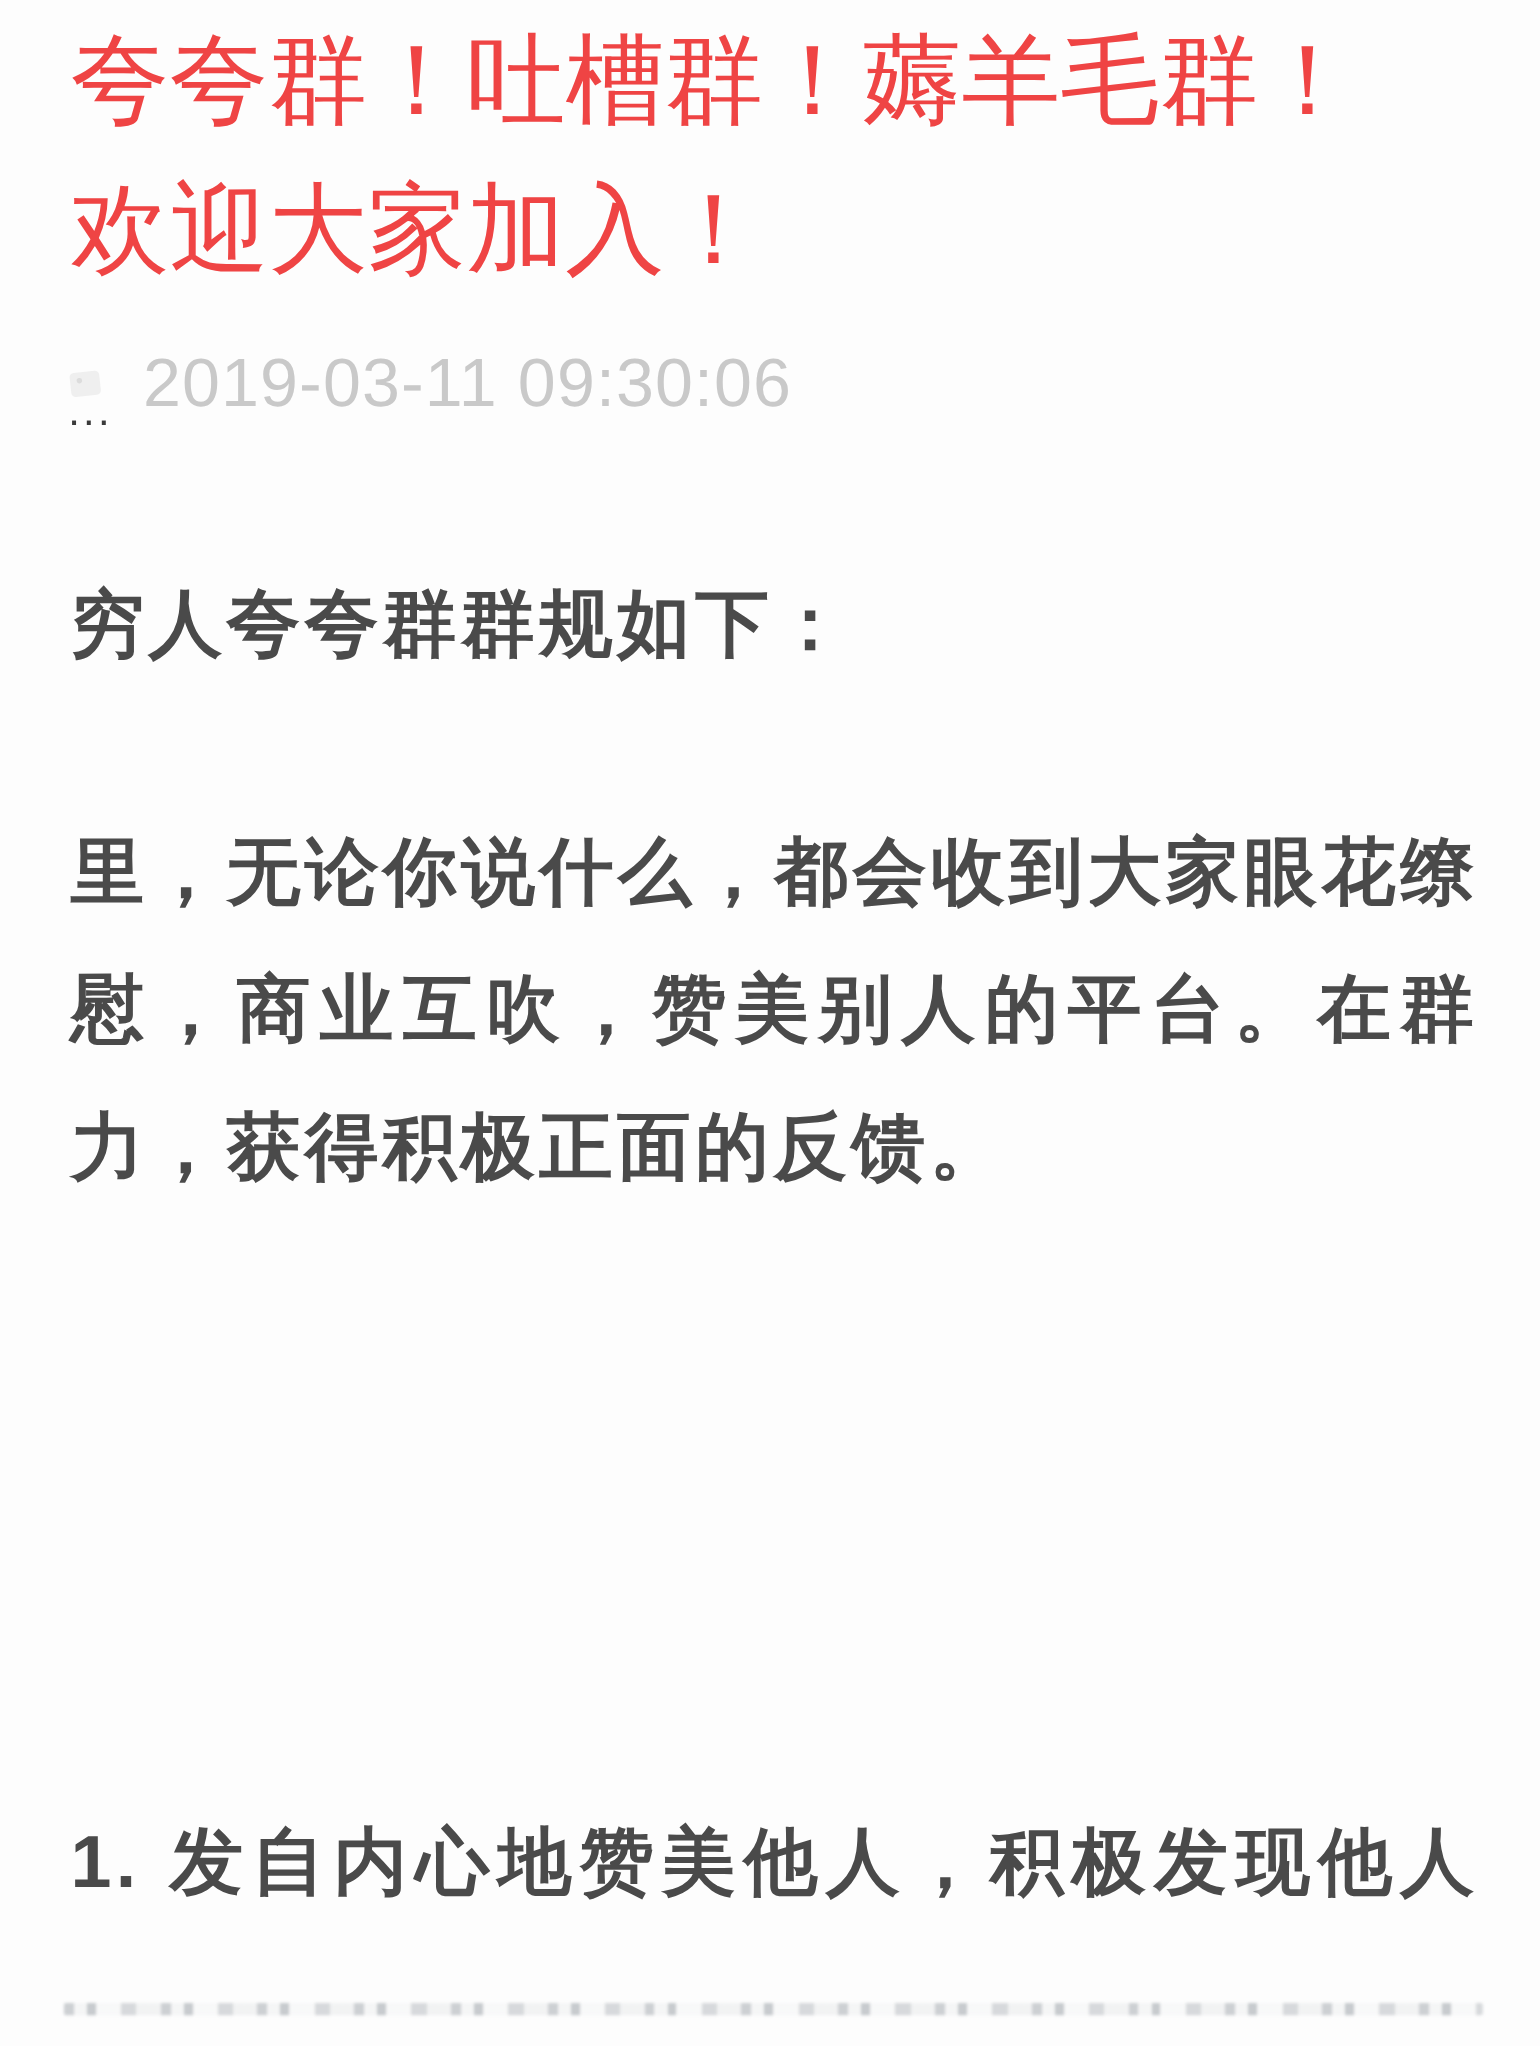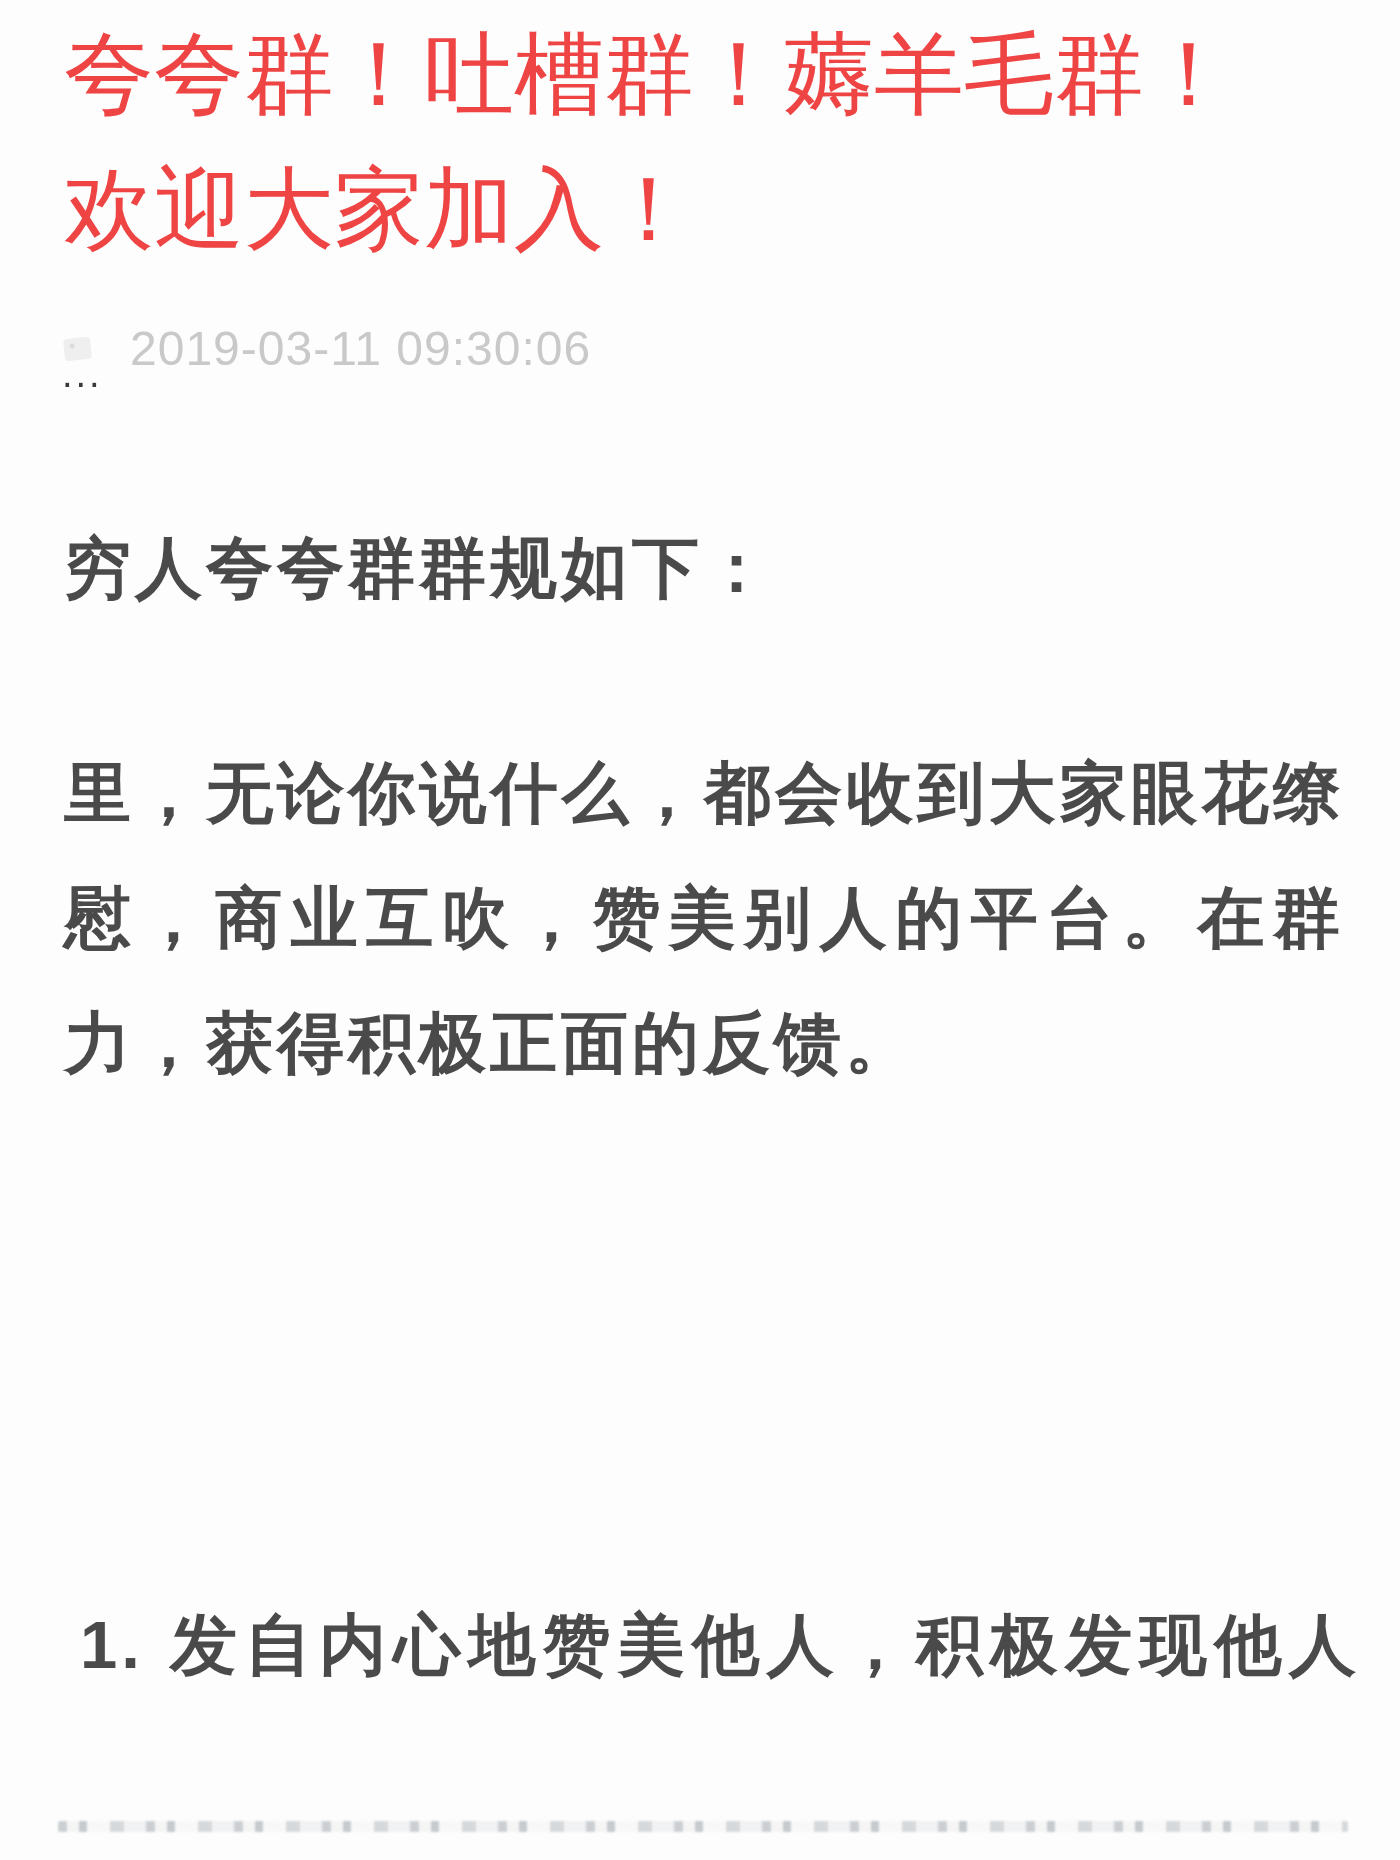--- a/index.html
+++ b/index.html
@@ -34,37 +34,37 @@
     background: #dcdcdc;
   }
   .author-ellipsis {
     left: 62px; top: 352px;
     font-size: 38px; line-height: 44px;
     color: #3a3a3a; letter-spacing: 3px;
     filter: blur(0.6px);
   }
   .timestamp {
     left: 130px; top: 318px;
-    font-size: 48px; line-height: 62px;
+    font-size: 62px; line-height: 62px;
     color: #c9c9c9; letter-spacing: 1px;
     filter: blur(0.4px);
     white-space: nowrap;
   }
 
   
   .bodytext {
     left: 64px; width: 1280px;
     font-size: 67px; line-height: 125px;
     color: #4a4a4a;
     letter-spacing: 4px;
     filter: blur(0.45px);
   }
   .intro   { top: 505px; }
   .para    { top: 730px; }
-  .rule    { top: 1582px; margin-left: 16px; }
+  .rule    { top: 1630px; }
   .tline {
     white-space: nowrap;
     text-align: justify;
     text-align-last: justify;
     font-weight: bold;
   }
   .tline.natural { text-align-last: left; }
 
   
   .cutoff-sliver {

